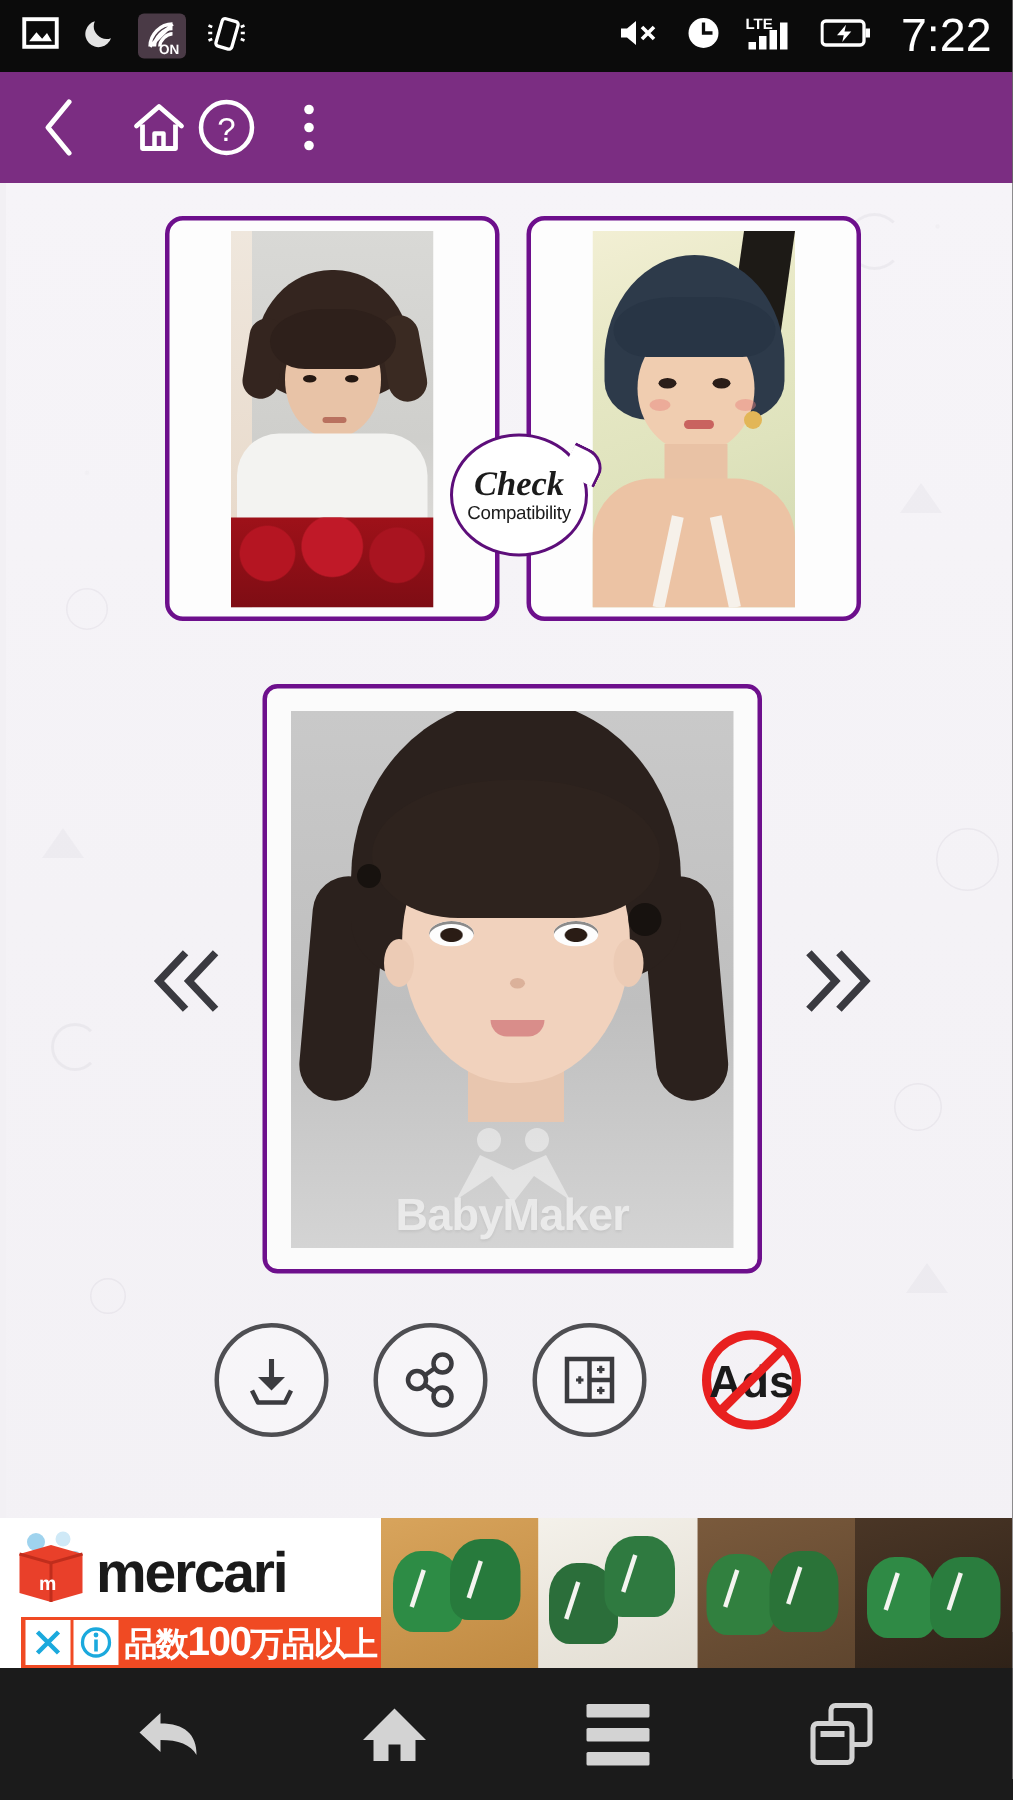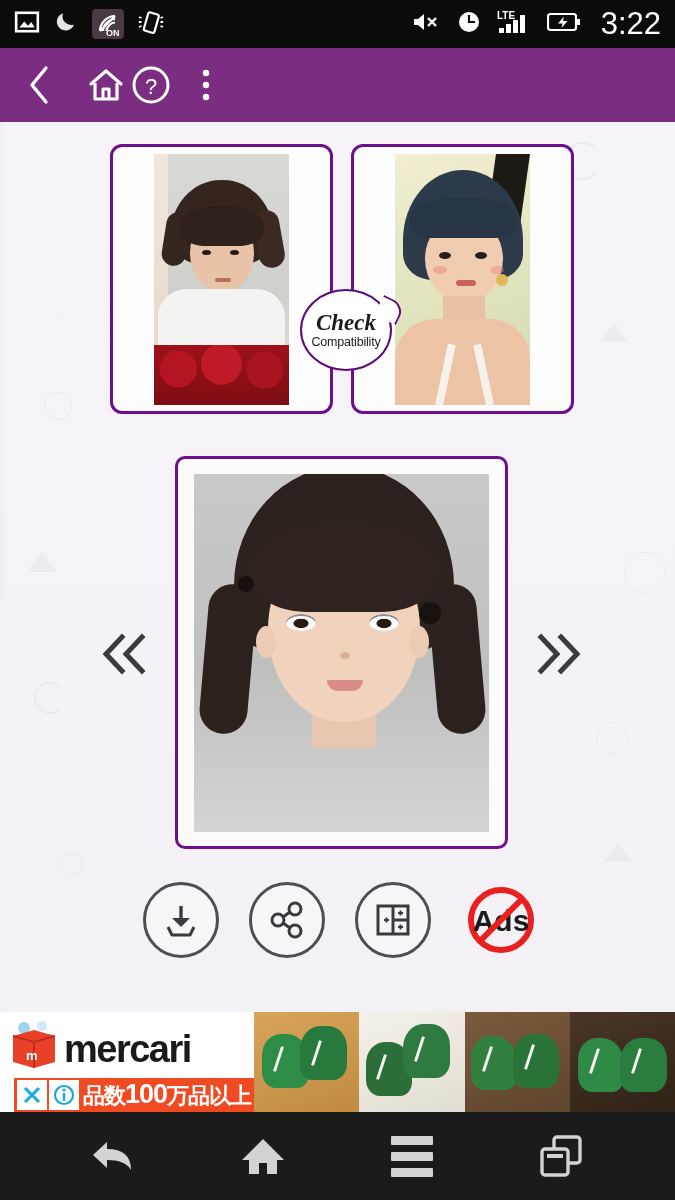--- a/index.html
+++ b/index.html
@@ -22,21 +22,21 @@
   .statusbar {
     position: absolute;
     top: 0; left: 0;
     width: 675px; height: 48px;
     background: #0b0b0b;
     display: flex;
     align-items: center;
     box-sizing: border-box;
     padding: 0 14px;
   }
-  .sb-left { display: flex; align-items: flex-start; gap: 14px; }
+  .sb-left { display: flex; align-items: center; gap: 14px; }
   .sb-right { display: flex; align-items: center; gap: 16px; margin-left: auto; }
   .sb-icon { display: block; }
   .sb-on-box {
     background: #4a3a46;
     border-radius: 4px;
     padding: 2px 3px;
     display: flex;
     align-items: center;
   }
   .sb-time {
@@ -490,21 +490,21 @@
           <rect x="23" y="6" width="5" height="18" fill="#fff"></rect>
         </svg>
       </span>
       <span class="sb-icon">
         <svg width="34" height="22" viewBox="0 0 34 22">
           <rect x="1" y="3" width="28" height="16" rx="2.5" fill="none" stroke="#fff" stroke-width="2.2"></rect>
           <rect x="30" y="8" width="3" height="6" fill="#fff"></rect>
           <path d="M17 5.5l-6 7h4.5l-1 4.5 6-7h-4.5z" fill="#fff"></path>
         </svg>
       </span>
-      <span class="sb-time">3:22</span>
+      <span class="sb-time">7:22</span>
     </div>
   </div>
 
   <div class="appbar">
     <div class="ab-btn" title="Back">
       <svg width="34" height="46" viewBox="0 0 34 46">
           <path d="M24 6 L10 23 L24 40" fill="none" stroke="#fff" stroke-width="3.4" stroke-linecap="round" stroke-linejoin="round"></path>
         </svg>
     </div>
     <div class="ab-btn ab-gap-1" style="margin-left:28px" title="Home">
@@ -605,20 +605,28 @@
           <div class="b-ear r"></div>
         <div class="b-fringe"></div>
         <div class="b-bow"></div>
           <div class="b-bow2"></div>
         <div class="b-eye l"></div>
           <div class="b-eye r"></div>
         <div class="b-nose"></div>
           <div class="b-mouth"></div>
         <div class="b-neck"></div>
         <div class="b-dress"></div>
+        <div class="b-watermark">
+          <svg width="120" height="60" viewBox="0 0 120 60">
+            <circle cx="44" cy="16" r="8" fill="#ffffff" opacity="0.8"></circle>
+            <circle cx="76" cy="16" r="8" fill="#ffffff" opacity="0.8"></circle>
+            <path d="M38 26 L22 56 L46 40 L60 58 L74 40 L98 56 L82 26 L60 36 Z" fill="#ffffff" opacity="0.8"></path>
+          </svg>
+          <span class="b-wm-text">BabyMaker</span>
+        </div>
       </div>
     </div>
 
     <div class="actions">
       <div class="act-btn" title="Save">
         <svg width="42" height="42" viewBox="0 0 42 42">
           <path d="M21 7 V24" stroke="#3b3b3f" stroke-width="3.4" fill="none"></path>
           <path d="M12 19 L21 28 L30 19 Z" fill="#3b3b3f"></path>
           <path d="M8 28 L12 36 H30 L34 28" fill="none" stroke="#3b3b3f" stroke-width="3" stroke-linejoin="round"></path>
         </svg>

